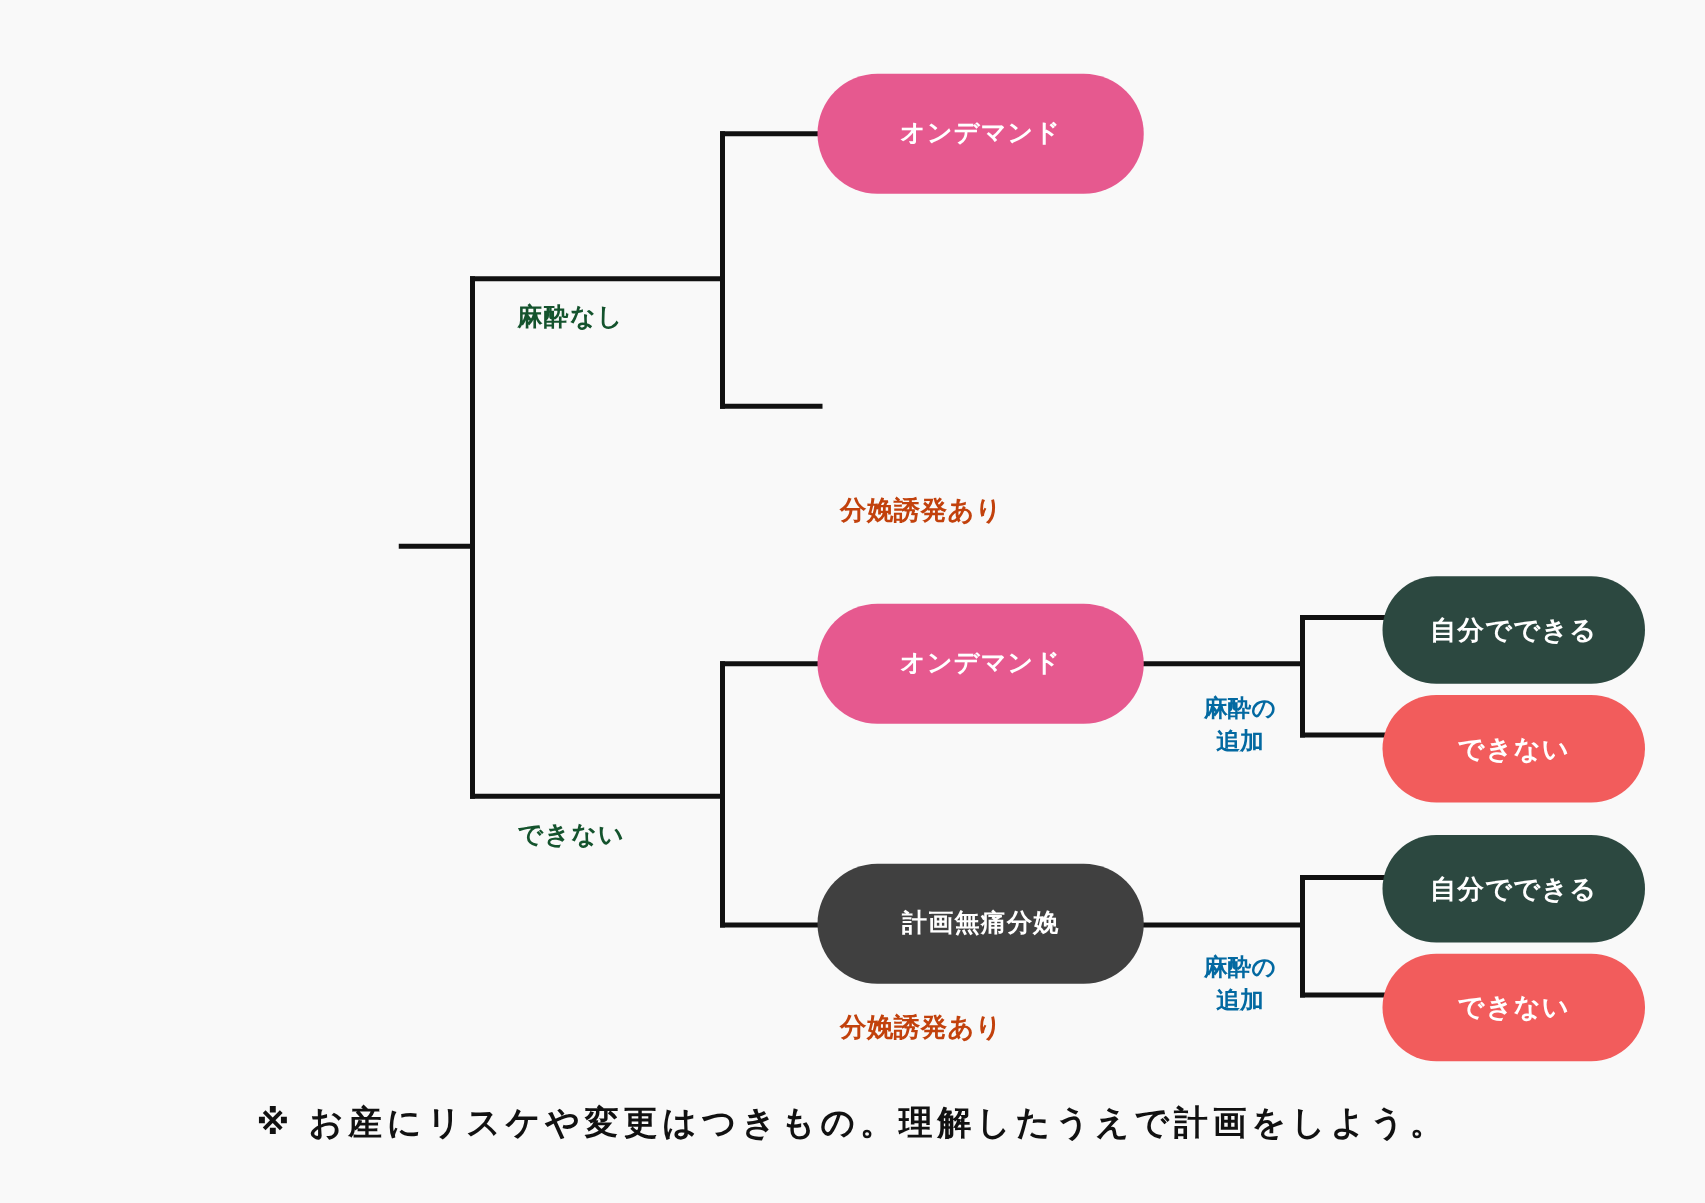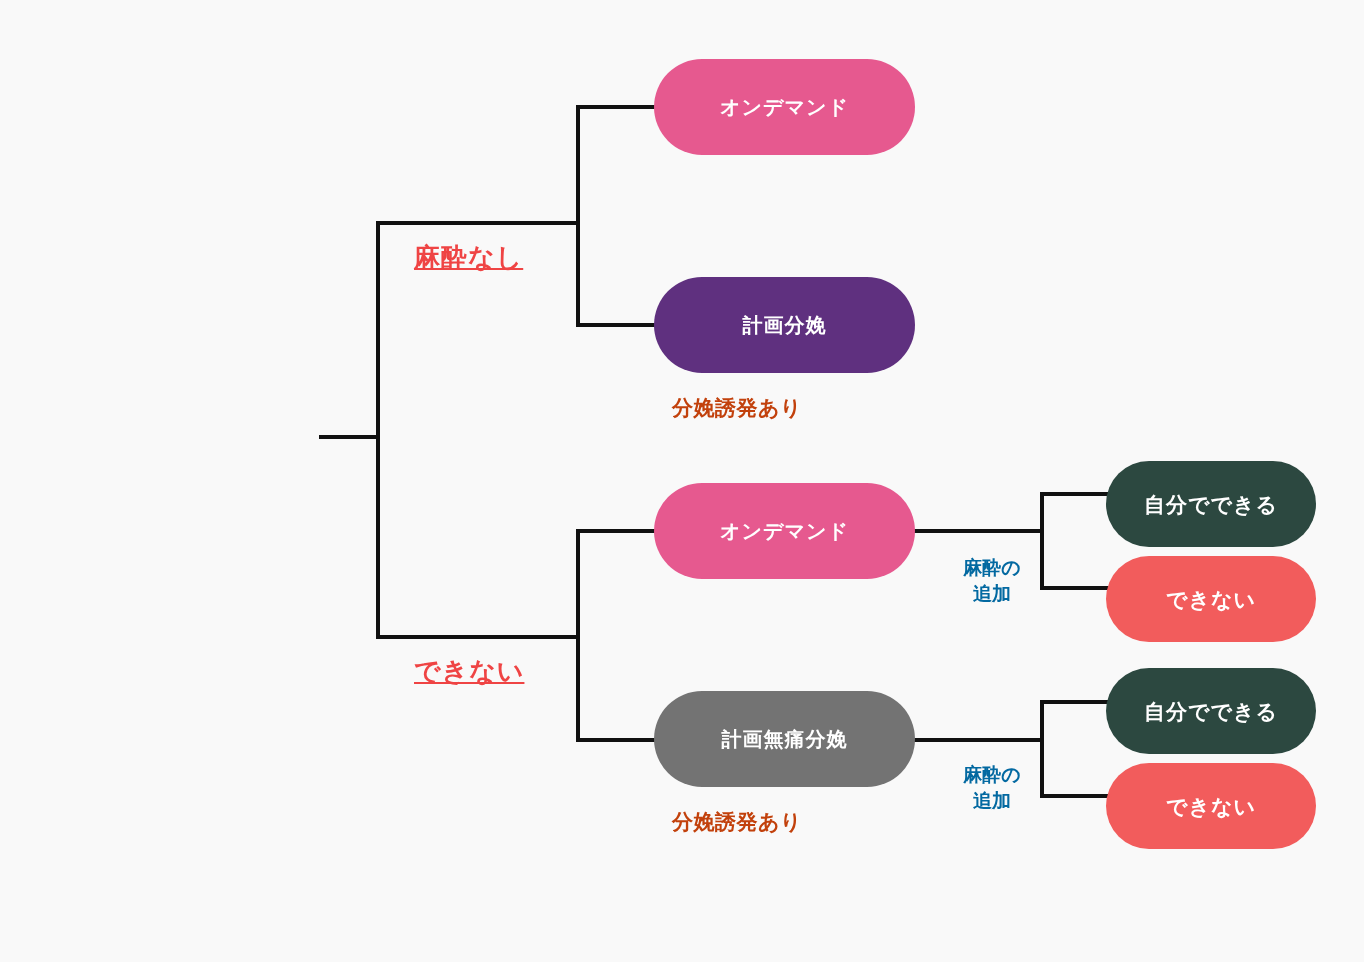--- a/index.html
+++ b/index.html
@@ -78,26 +78,25 @@
   .caption {
     position: absolute;
     font-size: 21px;
     font-weight: 700;
     color: #c2410c;
     white-space: nowrap;
     letter-spacing: 0.5px;
   }
   .branch-label {
     position: absolute;
-    font-size: 26px;
+    font-size: 20px;
     font-weight: 700;
-    color: #ef4444;
+    color: #14532d;
     white-space: nowrap;
     letter-spacing: 1px;
-    text-decoration: underline;
   }
   .small-label {
     position: absolute;
     font-size: 19px;
     font-weight: 700;
     color: #0369a1;
     text-align: center;
     line-height: 1.35;
     width: 110px;
   }
@@ -149,27 +148,26 @@
     </g>
   </svg>
 
 
   <div class="branch-label" style="left:414px; top:240px;">麻酔なし</div>
 
   <div class="branch-label" style="left:414px; top:654px;">できない</div>
 
   <div class="node node-l2 node-ondemand-1" style="background:#E6598F;">オンデマンド</div>
 
-  <div class="node node-l2 node-keikaku" style="background:#5F307F;">計画分娩</div>
 
   <div class="caption" style="left:672px; top:394px;">分娩誘発あり</div>
 
   <div class="node node-l2 node-ondemand-2" style="background:#E6598F;">オンデマンド</div>
 
-  <div class="node node-l2 node-mutsu" style="background:#737373;">計画無痛分娩</div>
+  <div class="node node-l2 node-mutsu" style="background:#404040;">計画無痛分娩</div>
 
   <div class="caption" style="left:672px; top:808px;">分娩誘発あり</div>
 
   <div class="small-label" style="left:937px; top:555px;">
     <div>麻酔の</div>
     <div>追加</div>
   </div>
 
   <div class="small-label" style="left:937px; top:762px;">
     <div>麻酔の</div>
@@ -177,14 +175,15 @@
   </div>
 
   <div class="node node-leaf leaf-a" style="background:#2C4840;">自分でできる</div>
 
   <div class="node node-leaf leaf-b" style="background:#F25C5C;">できない</div>
 
   <div class="node node-leaf leaf-c" style="background:#2C4840;">自分でできる</div>
 
   <div class="node node-leaf leaf-d" style="background:#F25C5C;">できない</div>
 
+  <div class="footnote">※ お産にリスケや変更はつきもの。理解したうえで計画をしよう。</div>
 
 </div>
 
 </body></html>

